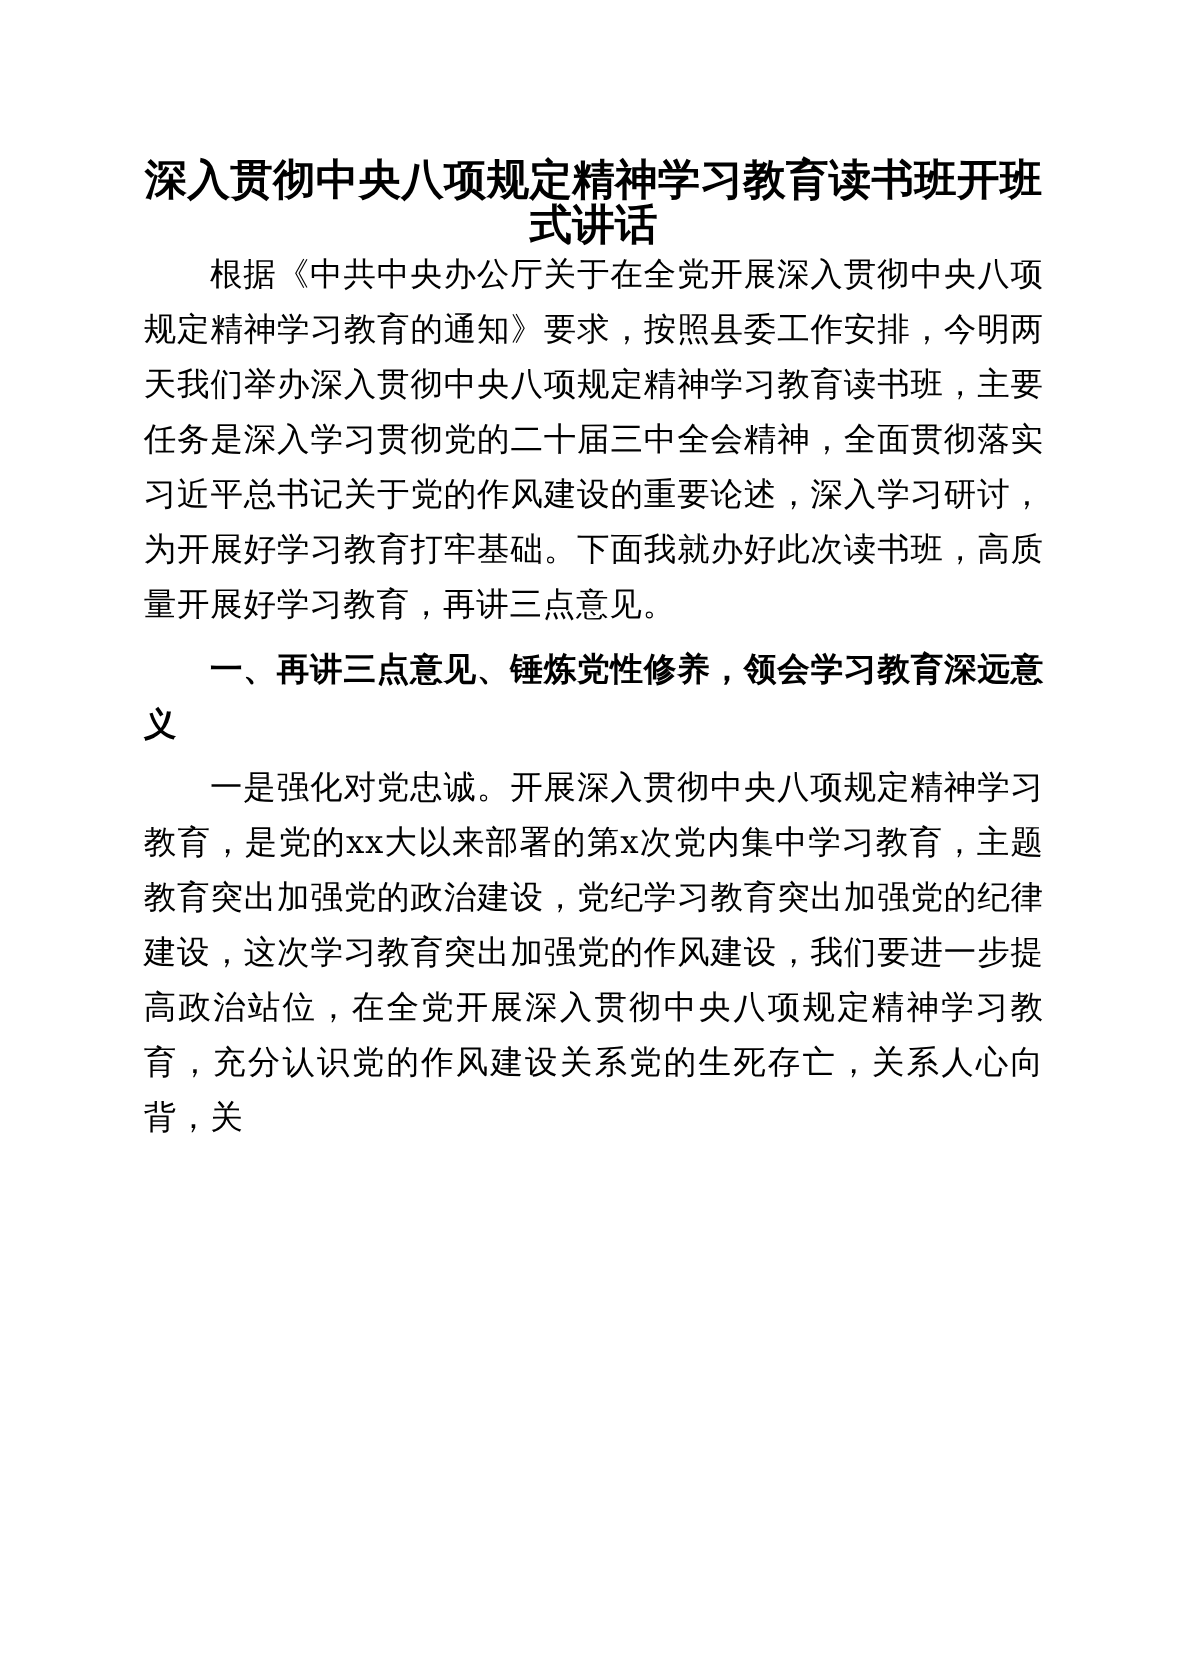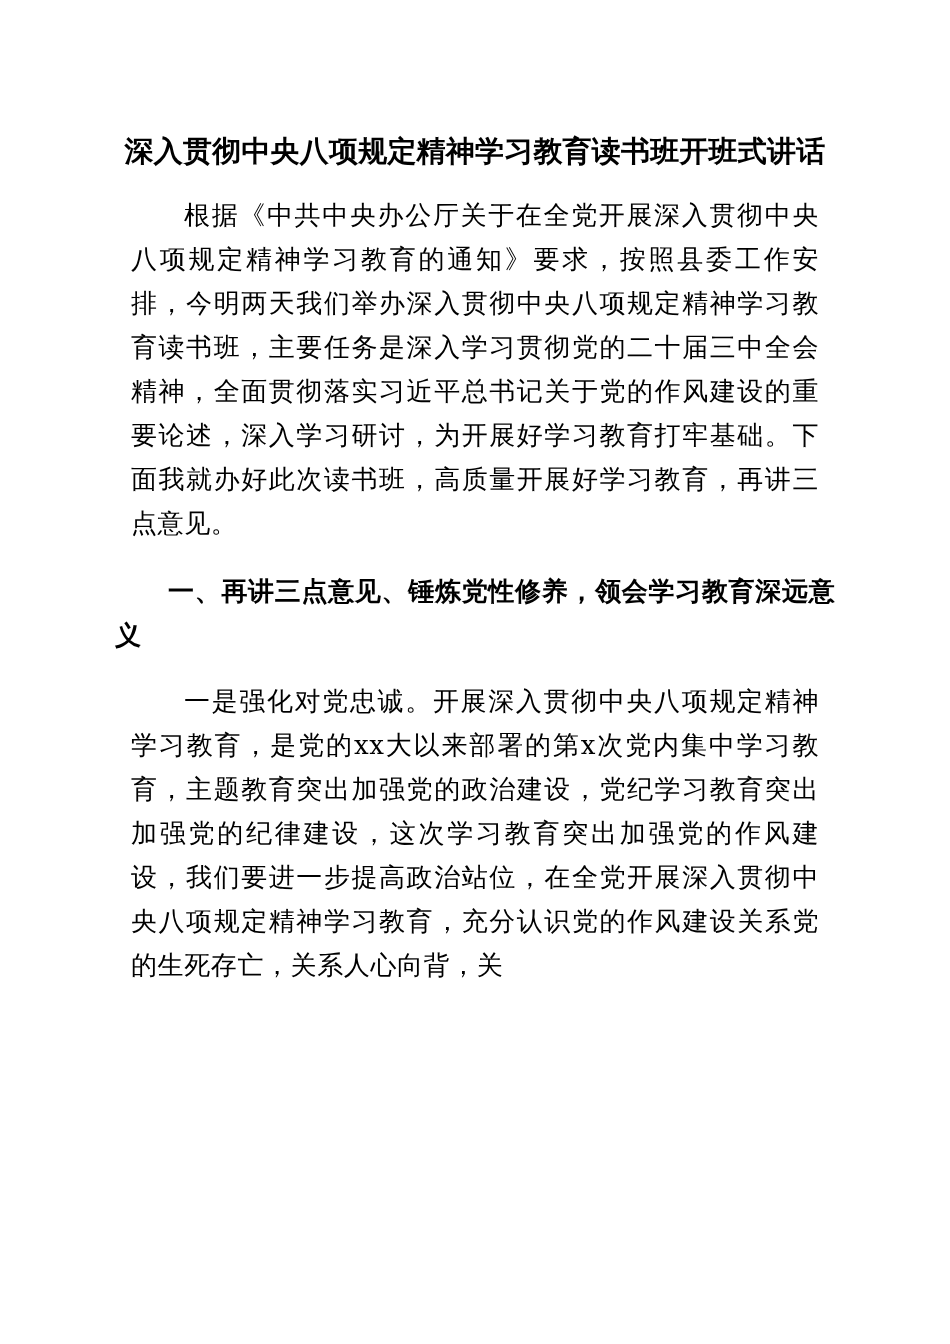--- a/index.html
+++ b/index.html
@@ -31,40 +31,40 @@
     top: 0;
     width: 720px;
   }
 
   
   .doc-title {
     margin: 0;
     padding-top: 126px;
     font-family: "DejaVu Serif", "Liberation Serif", serif;
     font-weight: bold;
-    font-size: 29px;
-    line-height: 51px;
+    font-size: 34px;
+    line-height: 36px;
     text-align: center;
     letter-spacing: 0.2px;
     color: #000000;
   }
 
   
   .salutation {
     margin: 0;
     padding-top: 57px;
     font-size: 26px;
     line-height: 44px;
     text-align: justify;
     text-align-last: left;
     letter-spacing: 0.6px;
   }
 
   .para {
-    margin: 16px;
+    margin: 0;
     font-size: 26px;
     line-height: 44px;
     text-indent: 53px;
     text-align: justify;
     text-align-last: left;
     letter-spacing: 0.6px;
     word-break: break-all;
   }
 
   .section-heading {

